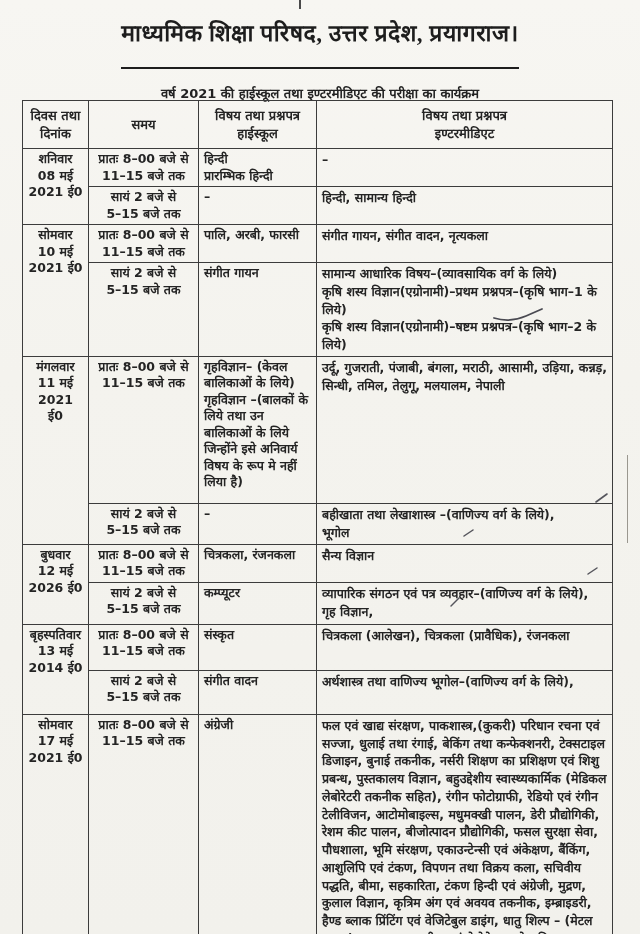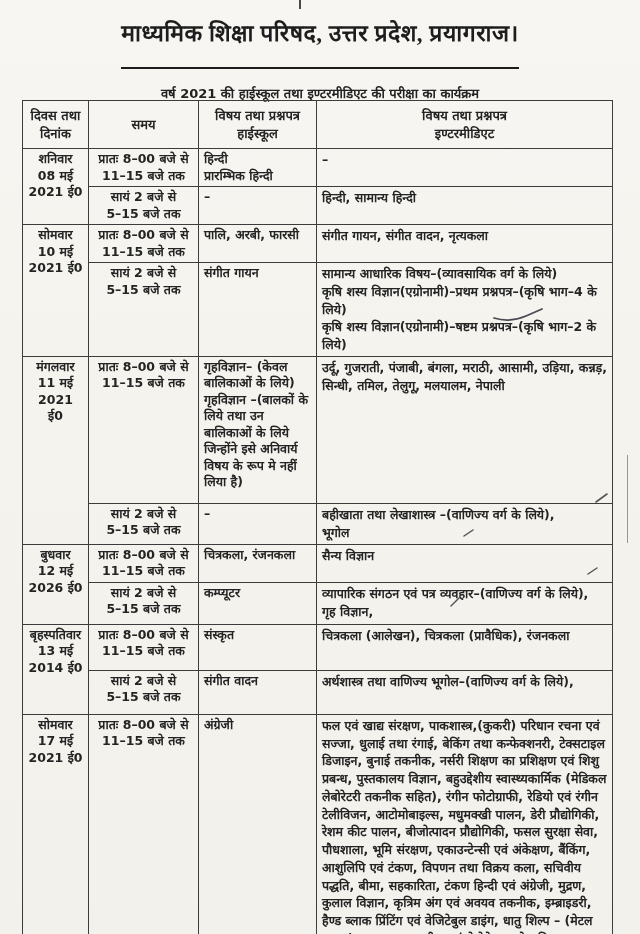--- a/index.html
+++ b/index.html
@@ -128,21 +128,21 @@
     <td class="c-time">प्रातः 8–00 बजे से
 11–15 बजे तक</td>
     <td class="c-hs">पालि, अरबी, फारसी</td>
     <td class="c-int">संगीत गायन,  संगीत वादन, नृत्यकला</td>
   </tr>
   <tr style="height:78px">
     <td class="c-time">सायं 2 बजे से
 5–15 बजे तक</td>
     <td class="c-hs v-mid">संगीत गायन</td>
     <td class="c-int">सामान्य आधारिक विषय–(व्यावसायिक वर्ग के लिये)
-कृषि शस्य विज्ञान(एग्रोनामी)–प्रथम प्रश्नपत्र–(कृषि भाग–4 के लिये)
+कृषि शस्य विज्ञान(एग्रोनामी)–प्रथम प्रश्नपत्र–(कृषि भाग–1 के लिये)
 कृषि शस्य विज्ञान(एग्रोनामी)–षष्टम प्रश्नपत्र–(कृषि भाग–2 के लिये)</td>
   </tr>
 
   <tr style="height:147px">
     <td class="c-day" rowspan="2">मंगलवार
 11 मई 2021
 ई0</td>
     <td class="c-time">प्रातः 8–00 बजे से
 11–15 बजे तक</td>
     <td class="c-hs">गृहविज्ञान– (केवल बालिकाओं के लिये)

